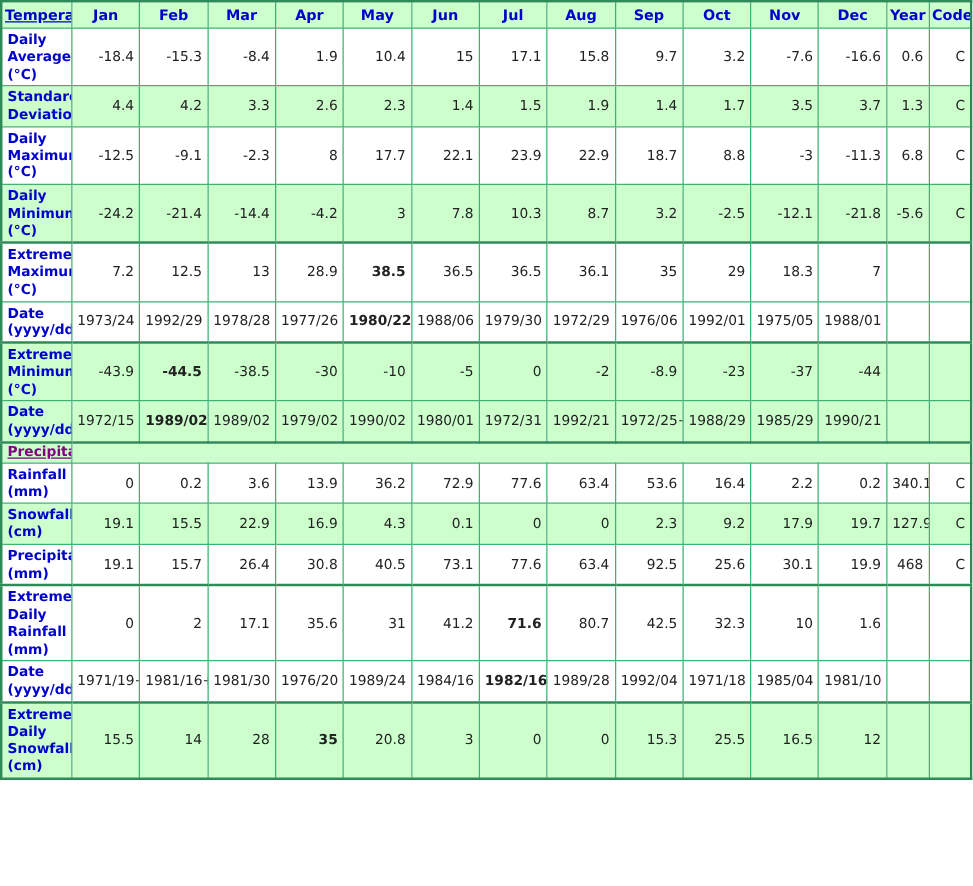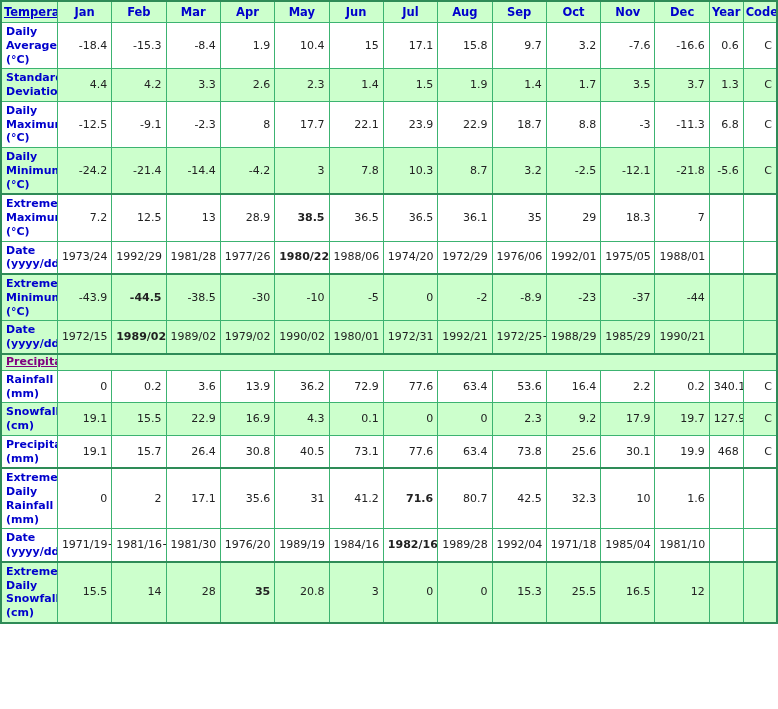--- a/index.html
+++ b/index.html
@@ -200,25 +200,25 @@
         <td class="val">29</td>
         <td class="val">18.3</td>
         <td class="val">7</td>
         <td class="val"></td>
         <td class="val" style="text-align: right;"></td>
       </tr>
       <tr class="plain" style="height: 28px;">
         <td class="rowlabel">Date (yyyy/dd)</td>
         <td class="val">1973/24</td>
         <td class="val">1992/29</td>
-        <td class="val">1981/28</td>
+        <td class="val">1978/28</td>
         <td class="val">1977/26</td>
         <td class="val b">1980/22</td>
         <td class="val">1988/06</td>
-        <td class="val">1974/20</td>
+        <td class="val">1979/30</td>
         <td class="val">1972/29</td>
         <td class="val">1976/06</td>
         <td class="val">1992/01</td>
         <td class="val">1975/05</td>
         <td class="val">1988/01</td>
         <td class="val"></td>
         <td class="val" style="text-align: right;"></td>
       </tr>
       <tr class="shade thick-top" style="height: 42px;">
         <td class="rowlabel">Extreme Minimum (°C)</td>
@@ -295,21 +295,21 @@
       <tr class="plain" style="height: 28px;">
         <td class="rowlabel">Precipitation (mm)</td>
         <td class="val">19.1</td>
         <td class="val">15.7</td>
         <td class="val">26.4</td>
         <td class="val">30.8</td>
         <td class="val">40.5</td>
         <td class="val">73.1</td>
         <td class="val">77.6</td>
         <td class="val">63.4</td>
-        <td class="val">73.8</td>
+        <td class="val">92.5</td>
         <td class="val">25.6</td>
         <td class="val">30.1</td>
         <td class="val">19.9</td>
         <td class="val">468</td>
         <td class="val" style="text-align: right;">C</td>
       </tr>
       <tr class="plain thick-top" style="height: 30px;">
         <td class="rowlabel">Extreme Daily Rainfall (mm)</td>
         <td class="val">0</td>
         <td class="val">2</td>
@@ -325,21 +325,21 @@
         <td class="val">1.6</td>
         <td class="val"></td>
         <td class="val" style="text-align: right;"></td>
       </tr>
       <tr class="plain" style="height: 28px;">
         <td class="rowlabel">Date (yyyy/dd)</td>
         <td class="val">1971/19+</td>
         <td class="val">1981/16+</td>
         <td class="val">1981/30</td>
         <td class="val">1976/20</td>
-        <td class="val">1989/19</td>
+        <td class="val">1989/24</td>
         <td class="val">1984/16</td>
         <td class="val b">1982/16</td>
         <td class="val">1989/28</td>
         <td class="val">1992/04</td>
         <td class="val">1971/18</td>
         <td class="val">1985/04</td>
         <td class="val">1981/10</td>
         <td class="val"></td>
         <td class="val" style="text-align: right;"></td>
       </tr>

